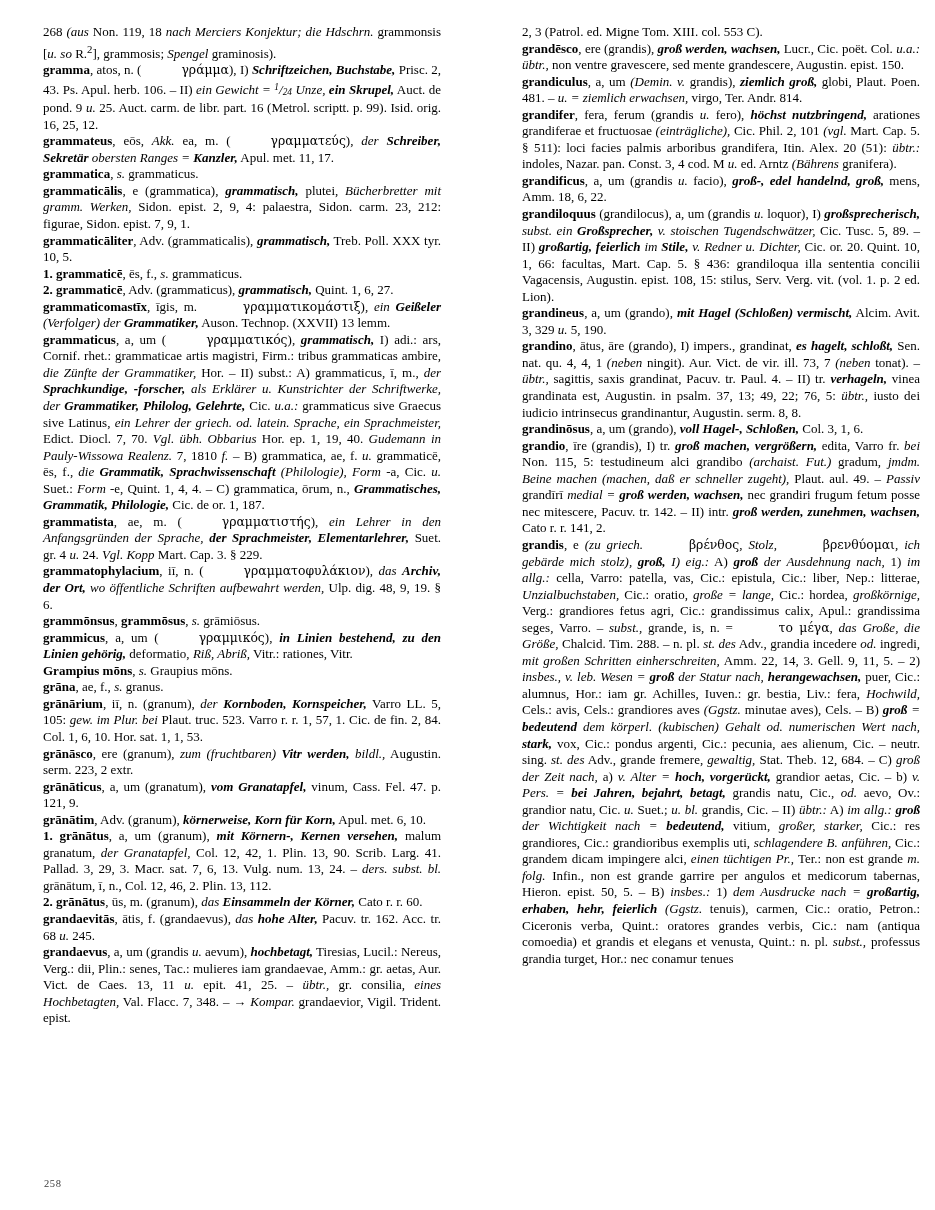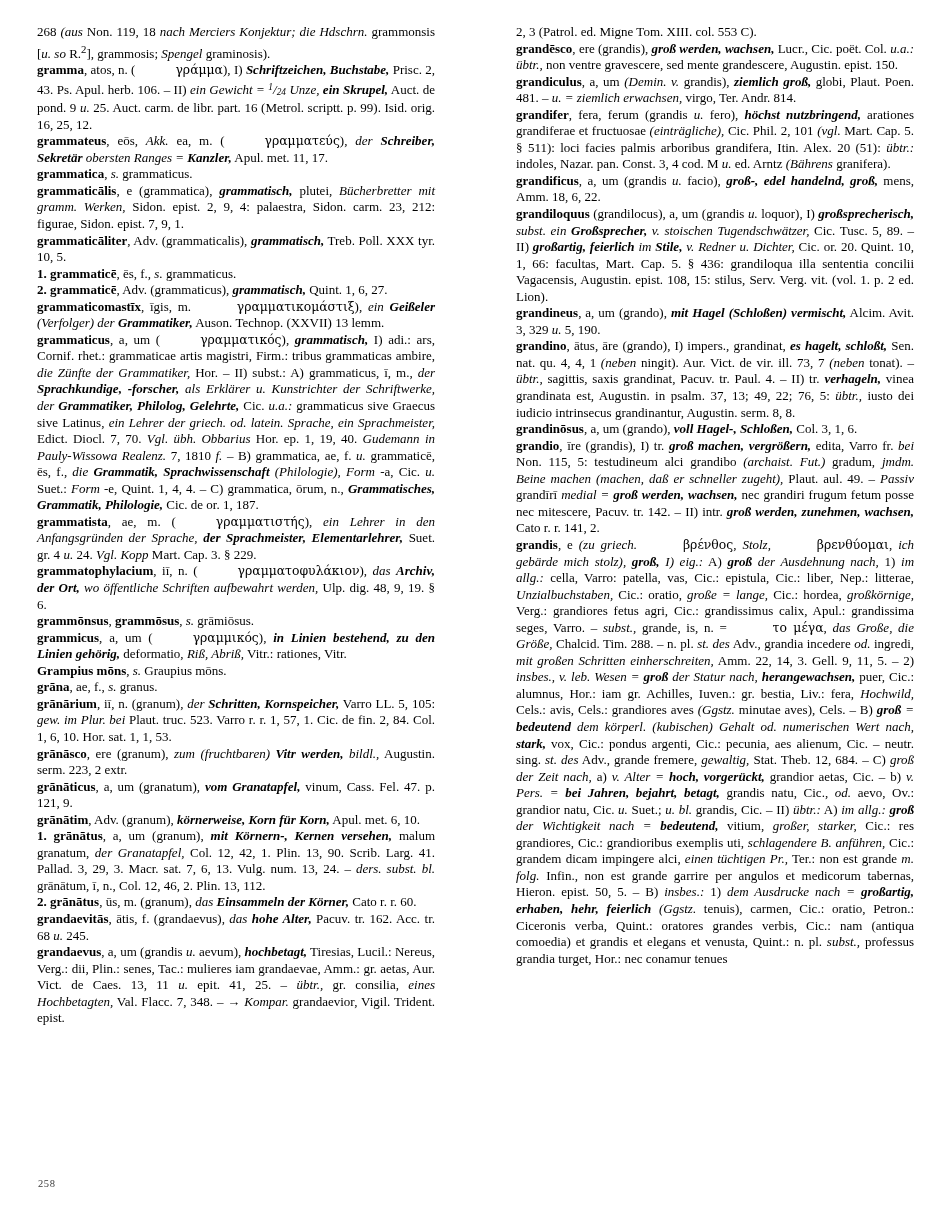--- a/index.html
+++ b/index.html
@@ -10,21 +10,21 @@
   body {
     width: 935px;
     height: 1210px;
     font-family: "Liberation Serif", "DejaVu Serif", serif;
     color: #000000;
     position: relative;
     overflow: hidden;
   }
   #page {
     position: absolute;
-    left: 8px; top: 0;
+    left: 14px; top: 0;
     width: 775px;
     height: 1210px;
   }
   .columns {
     position: absolute;
     left: 29px;
     top: 24px;
     width: 877px;
     height: 1130px;
     display: flex;
@@ -87,21 +87,21 @@
         <p class="entry"><b>1. grammaticē</b>, ēs, f., <i>s.</i> grammaticus.</p>
         <p class="entry"><b>2. grammaticē</b>, Adv. (grammaticus), <span class="bi">grammatisch,</span> Quint. 1, 6, 27.</p>
         <p class="entry"><b>grammaticomastīx</b>, īgis, m. <span class="grk">γραμματικομάστιξ</span>), <i>ein</i> <span class="bi">Geißeler</span> <i>(Verfolger) der</i> <span class="bi">Grammatiker,</span> Auson. Technop. (XXVII) 13 lemm.</p>
         <p class="entry"><b>grammaticus</b>, a, um (<span class="grk">γραμματικός</span>), <span class="bi">grammatisch,</span> I) adi.: ars, Cornif. rhet.: grammaticae artis magistri, Firm.: tribus grammaticas ambire, <i>die Zünfte der Grammatiker,</i> Hor. – II) subst.: A) grammaticus, ī, m., <i>der</i> <span class="bi">Sprachkundige, -forscher,</span> <i>als Erklärer u. Kunstrichter der Schriftwerke, der</i> <span class="bi">Grammatiker, Philolog, Gelehrte,</span> Cic. <i>u.a.:</i> grammaticus sive Graecus sive Latinus, <i>ein Lehrer der griech. od. latein. Sprache, ein Sprachmeister,</i> Edict. Diocl. 7, 70. <i>Vgl. übh. Obbarius</i> Hor. ep. 1, 19, 40. <i>Gudemann in Pauly-Wissowa Realenz.</i> 7, 1810 <i>f.</i> – B) grammatica, ae, f. <i>u.</i> grammaticē, ēs, f., <i>die</i> <span class="bi">Grammatik, Sprachwissenschaft</span> <i>(Philologie), Form</i> -a, Cic. <i>u.</i> Suet.: <i>Form</i> -e, Quint. 1, 4, 4. – C) grammatica, ōrum, n., <span class="bi">Grammatisches, Grammatik, Philologie,</span> Cic. de or. 1, 187.</p>
         <p class="entry"><b>grammatista</b>, ae, m. (<span class="grk">γραμματιστής</span>), <i>ein Lehrer in den Anfangsgründen der Sprache,</i> <span class="bi">der Sprachmeister, Elementarlehrer,</span> Suet. gr. 4 <i>u.</i> 24. <i>Vgl. Kopp</i> Mart. Cap. 3. § 229.</p>
         <p class="entry"><b>grammatophylacium</b>, iī, n. (<span class="grk">γραμματοφυλάκιον</span>), <i>das</i> <span class="bi">Archiv, der Ort,</span> <i>wo öffentliche Schriften aufbewahrt werden,</i> Ulp. dig. 48, 9, 19. § 6.</p>
         <p class="entry"><b>grammōnsus</b>, <b>grammōsus</b>, <i>s.</i> grāmiōsus.</p>
         <p class="entry"><b>grammicus</b>, a, um (<span class="grk">γραμμικός</span>), <span class="bi">in Linien bestehend, zu den Linien gehörig,</span> deformatio, <i>Riß, Abriß,</i> Vitr.: rationes, Vitr.</p>
         <p class="entry"><b>Grampius mōns</b>, <i>s.</i> Graupius mōns.</p>
         <p class="entry"><b>grāna</b>, ae, f., <i>s.</i> granus.</p>
-        <p class="entry"><b>grānārium</b>, iī, n. (granum), <i>der</i> <span class="bi">Schritten, Kornspeicher,</span> Varro LL. 5, 105: <i>gew. im Plur. bei</i> Plaut. truc. 523. Varro r. r. 1, 57, 1. Cic. de fin. 2, 84. Col. 1, 6, 10. Hor. sat. 1, 1, 53.</p>
+        <p class="entry"><b>grānārium</b>, iī, n. (granum), <i>der</i> <span class="bi">Kornboden, Kornspeicher,</span> Varro LL. 5, 105: <i>gew. im Plur. bei</i> Plaut. truc. 523. Varro r. r. 1, 57, 1. Cic. de fin. 2, 84. Col. 1, 6, 10. Hor. sat. 1, 1, 53.</p>
         <p class="entry"><b>grānāsco</b>, ere (granum), <i>zum (fruchtbaren)</i> <span class="bi">Vitr werden,</span> <i>bildl.,</i> Augustin. serm. 223, 2 extr.</p>
         <p class="entry"><b>grānāticus</b>, a, um (granatum), <span class="bi">vom Granatapfel,</span> vinum, Cass. Fel. 47. p. 121, 9.</p>
         <p class="entry"><b>grānātim</b>, Adv. (granum), <span class="bi">körnerweise, Korn für Korn,</span> Apul. met. 6, 10.</p>
         <p class="entry"><b>1. grānātus</b>, a, um (granum), <span class="bi">mit Körnern-, Kernen versehen,</span> malum granatum, <i>der Granatapfel,</i> Col. 12, 42, 1. Plin. 13, 90. Scrib. Larg. 41. Pallad. 3, 29, 3. Macr. sat. 7, 6, 13. Vulg. num. 13, 24. – <i>ders. subst. bl.</i> grānātum, ī, n., Col. 12, 46, 2. Plin. 13, 112.</p>
         <p class="entry"><b>2. grānātus</b>, ūs, m. (granum), <i>das</i> <span class="bi">Einsammeln der Körner,</span> Cato r. r. 60.</p>
         <p class="entry"><b>grandaevitās</b>, ātis, f. (grandaevus), <i>das</i> <span class="bi">hohe Alter,</span> Pacuv. tr. 162. Acc. tr. 68 <i>u.</i> 245.</p>
         <p class="entry"><b>grandaevus</b>, a, um (grandis <i>u.</i> aevum), <span class="bi">hochbetagt,</span> Tiresias, Lucil.: Nereus, Verg.: dii, Plin.: senes, Tac.: mulieres iam grandaevae, Amm.: gr. aetas, Aur. Vict. de Caes. 13, 11 <i>u.</i> epit. 41, 25. – <i>übtr.,</i> gr. consilia, <i>eines Hochbetagten,</i> Val. Flacc. 7, 348. – → <i>Kompar.</i> grandaevior, Vigil. Trident. epist.</p>
       </div>
 
     <div class="col" id="col-right">

